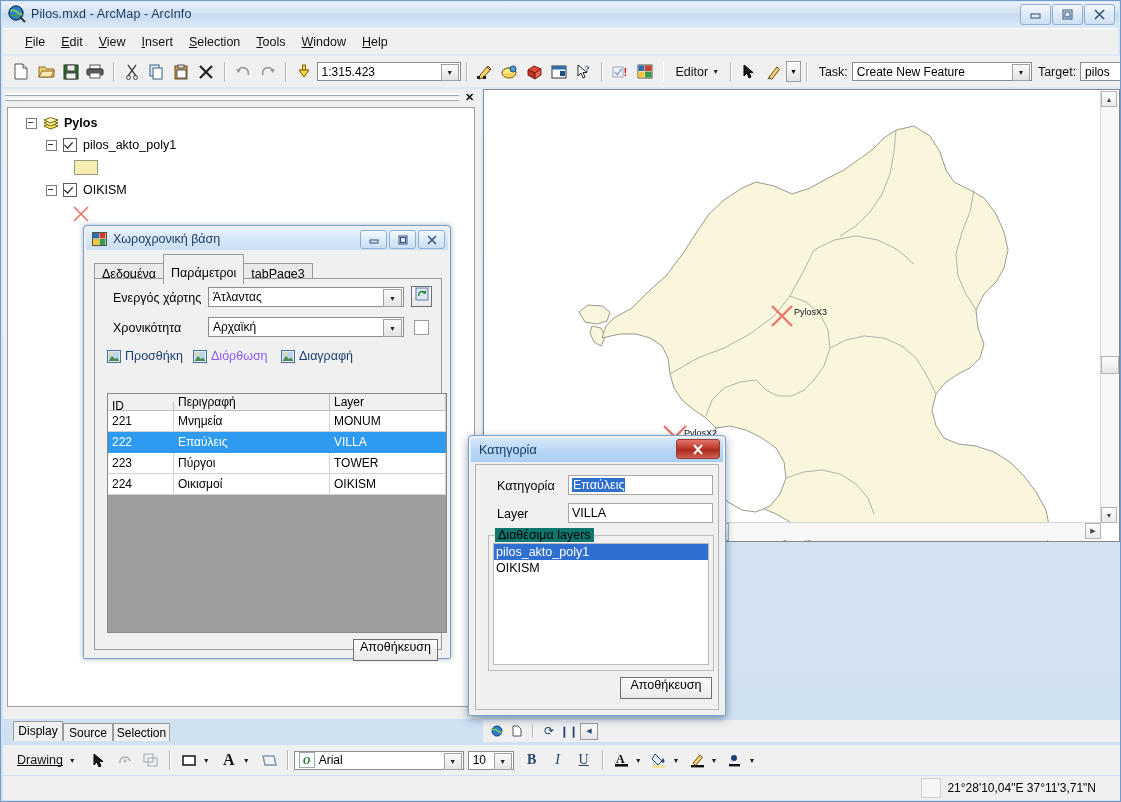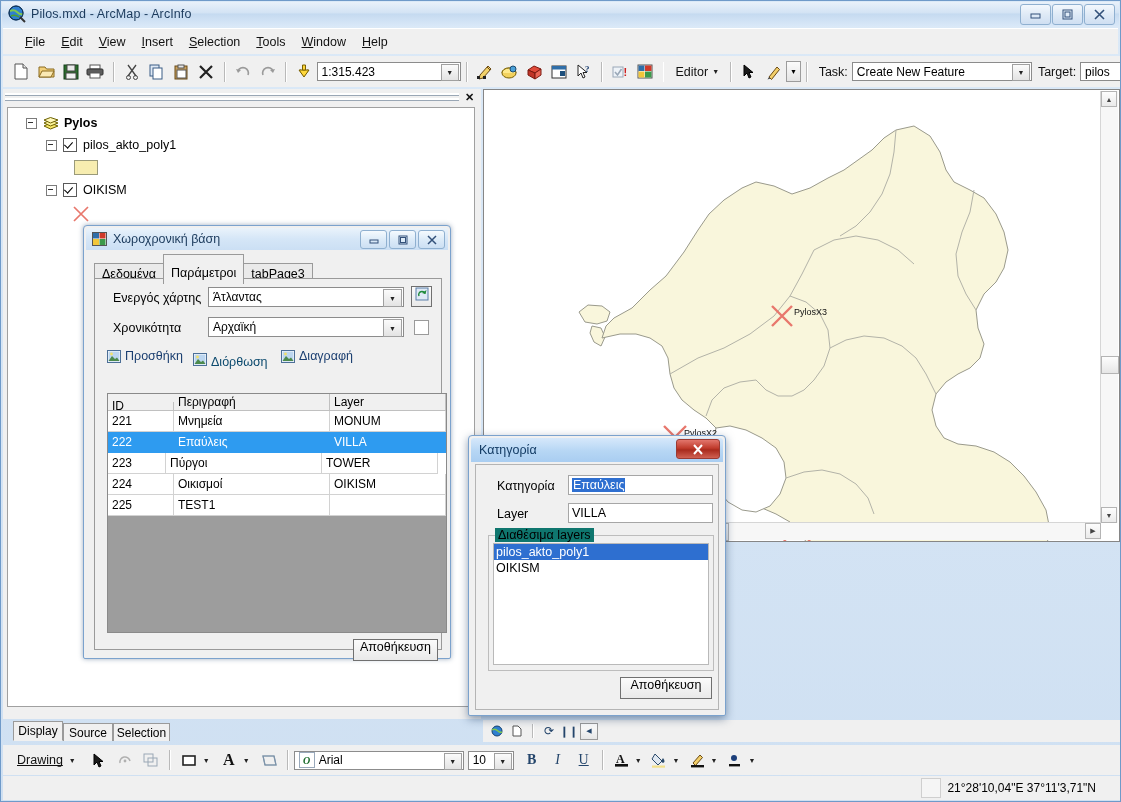--- a/index.html
+++ b/index.html
@@ -752,21 +752,21 @@
       </div>
       <div style="position:absolute;left:98px;top:70px;display:flex;align-items:center;">
         <span style="margin-right:4px;display:inline-flex;">
           <svg width="14" height="13" viewBox="0 0 14 13">
               <rect x="0.5" y="0.5" width="13" height="12" fill="#fff" stroke="#4c6f97"></rect>
               <rect x="1.5" y="1.5" width="11" height="10" fill="#bcd6f0"></rect>
               <circle cx="4.5" cy="4" r="1.4" fill="#f2e06a"></circle>
               <path d="M1.5 11 L5 6 L8 9 L10 7.5 L12.5 11z" fill="#4c8a4c"></path>
             </svg>
         </span>
-        <span style="font-size:12.5px;color:#0c4a6e;margin-top:6px;">Διόρθωση</span>
+        <span style="font-size:12.5px;color:#8b5cf6;">Διόρθωση</span>
       </div>
       <div style="position:absolute;left:186px;top:70px;display:flex;align-items:center;">
         <span style="margin-right:4px;display:inline-flex;">
           <svg width="14" height="13" viewBox="0 0 14 13">
               <rect x="0.5" y="0.5" width="13" height="12" fill="#fff" stroke="#4c6f97"></rect>
               <rect x="1.5" y="1.5" width="11" height="10" fill="#bcd6f0"></rect>
               <circle cx="4.5" cy="4" r="1.4" fill="#f2e06a"></circle>
               <path d="M1.5 11 L5 6 L8 9 L10 7.5 L12.5 11z" fill="#4c8a4c"></path>
             </svg>
         </span>
@@ -783,34 +783,29 @@
           <div class="gc" style="width:66px;">221</div>
           <div class="gc" style="width:156px;">Μνημεία</div>
           <div class="gc" style="width:116px;">MONUM</div>
         </div>
         <div class="grow sel">
           <div class="gc" style="width:66px;">222</div>
           <div class="gc" style="width:156px;">Επαύλεις</div>
           <div class="gc" style="width:116px;">VILLA</div>
         </div>
         <div class="grow">
-          <div class="gc" style="width:58px;">223</div>
+          <div class="gc" style="width:66px;">223</div>
           <div class="gc" style="width:156px;">Πύργοι</div>
           <div class="gc" style="width:116px;">TOWER</div>
         </div>
         <div class="grow">
           <div class="gc" style="width:66px;">224</div>
           <div class="gc" style="width:156px;">Οικισμοί</div>
           <div class="gc" style="width:116px;">OIKISM</div>
         </div>
-        <div class="grow">
-          <div class="gc" style="width:66px;">225</div>
-          <div class="gc" style="width:156px;">TEST1</div>
-          <div class="gc" style="width:116px;"></div>
-        </div>
       </div>
 
       <div class="winbtn" style="position:absolute;left:258px;top:360px;width:85px;height:22px;">
         <span>Αποθήκευση</span>
       </div>
     </div>
   </div>
 
   <div class="dlgB">
     <div class="bar">

